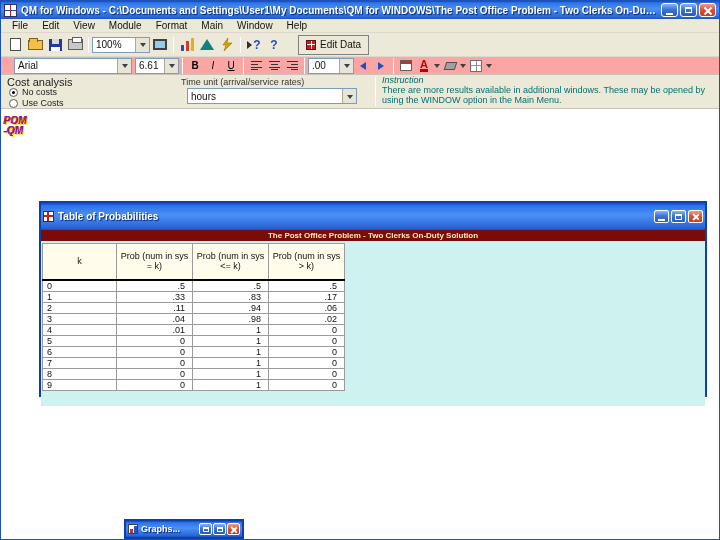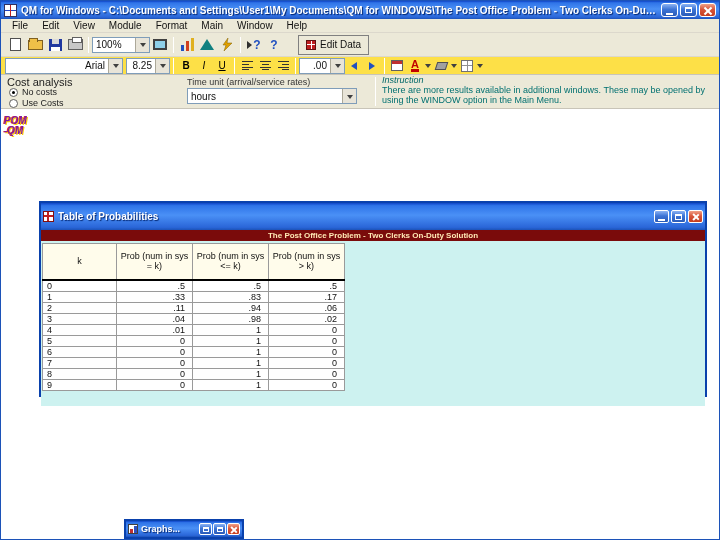--- a/index.html
+++ b/index.html
@@ -26,22 +26,22 @@
     width:2px; height:10px; background:#fff; }
   .glyph-close::before { transform:rotate(45deg); }
   .glyph-close::after  { transform:rotate(-45deg); }
 
   
   .menubar { height:14px; background:#ece9d8; border-bottom:1px solid #dcd8cc;
     display:flex; align-items:center; padding-left:4px; font-size:10px; color:#111; }
   .menu-item { padding:0 7px; }
   .toolbar1 { height:24px; background:#ece9d8; border-bottom:1px solid #dcd8cc;
     display:flex; align-items:center; padding:0 4px; }
-  .toolbar2 { height:18px; background:#fde047; border-bottom:1px solid #c8c4b8;
-    display:flex; align-items:center; padding:0 4px;text-align:right; }
+  .toolbar2 { height:18px; background:#fca5a5; border-bottom:1px solid #c8c4b8;
+    display:flex; align-items:center; padding:0 13px; }
   .tb-btn { width:20px; height:20px; display:flex; align-items:center; justify-content:center; flex:0 0 auto; }
   .tb-btn-sm { width:18px; height:15px; display:flex; align-items:center; justify-content:center;
     flex:0 0 auto; font-size:10px; border:1px solid transparent; }
   .sep { width:1px; height:16px; background:#c4c0b4; border-right:1px solid #fff; margin:0 3px; flex:0 0 auto; }
   .combo { background:#fff; border:1px solid #7f9db9; height:16px; display:flex; align-items:center;
     font-size:10px; color:#111; flex:0 0 auto; }
   .combo .val { flex:1; padding:0 3px; white-space:nowrap; overflow:hidden; }
   .drop { width:14px; height:14px; background:#e8e4d8; border-left:1px solid #aca899;
     display:flex; align-items:center; justify-content:center; }
   .drop::after { content:""; border:3px solid transparent; border-top:4px solid #404040; margin-top:4px; }
@@ -82,21 +82,21 @@
     background-image:linear-gradient(#fff,#fff), linear-gradient(#fff,#fff);
     background-size:100% 1px, 1px 100%; background-position:center; background-repeat:no-repeat; }
 
   
   .paramrow { position:relative; height:34px; background:#ece9d8; border-bottom:1px solid #c8c4b8; }
   .group-label { position:absolute; left:6px; top:1px; font-size:11px; color:#222; }
   .radio-row { position:absolute; left:8px; display:flex; align-items:center; gap:4px; font-size:9px; color:#222; }
   .radio { width:9px; height:9px; border-radius:50%; border:1px solid #606060; background:#fff;
     display:flex; align-items:center; justify-content:center; }
   .radio.sel::after { content:""; width:3px; height:3px; background:#000; border-radius:50%; }
-  .time-label { position:absolute; left:186px; top:2px; font-size:9px; color:#333; }
+  .time-label { position:absolute; left:180px; top:2px; font-size:9px; color:#333; }
   .time-combo { position:absolute; left:186px; top:13px; width:170px; }
   .param-div { position:absolute; left:374px; top:2px; bottom:2px; width:1px; background:#c8c4b8;
     border-right:1px solid #fff; }
   .instr-title { position:absolute; left:381px; top:0px; font-size:9px; color:#006868; font-style:italic; }
   .instr-text { position:absolute; left:381px; top:10px; width:332px; font-size:9px; line-height:10px;
     color:#007070; }
 
   
   .client { position:absolute; left:0; top:109px; right:0; bottom:0; background:#fff; }
   .pomqm-logo { position:absolute; left:3px; top:6px; font-size:10px; line-height:10px; font-weight:bold;
@@ -226,21 +226,21 @@
       <span>Edit Data</span>
     </span>
   </div>
 
   <div class="toolbar2">
     <span class="combo" style="width:118px;">
       <span class="val">Arial</span>
       <span class="drop"></span>
     </span>
     <span class="combo" style="width:44px; margin-left:3px;">
-      <span class="val">8.25</span>
+      <span class="val">6.61</span>
       <span class="drop"></span>
     </span>
     <span class="sep"></span>
     <span class="tb-btn-sm" style="font-weight:bold;">B</span>
     <span class="tb-btn-sm" style="font-style:italic;">I</span>
     <span class="tb-btn-sm" style="text-decoration:underline;">U</span>
     <span class="sep"></span>
     <span class="tb-btn-sm">
       <svg width="11" height="9">
         <rect x="0" y="0" width="11" height="1" fill="#333"></rect>

